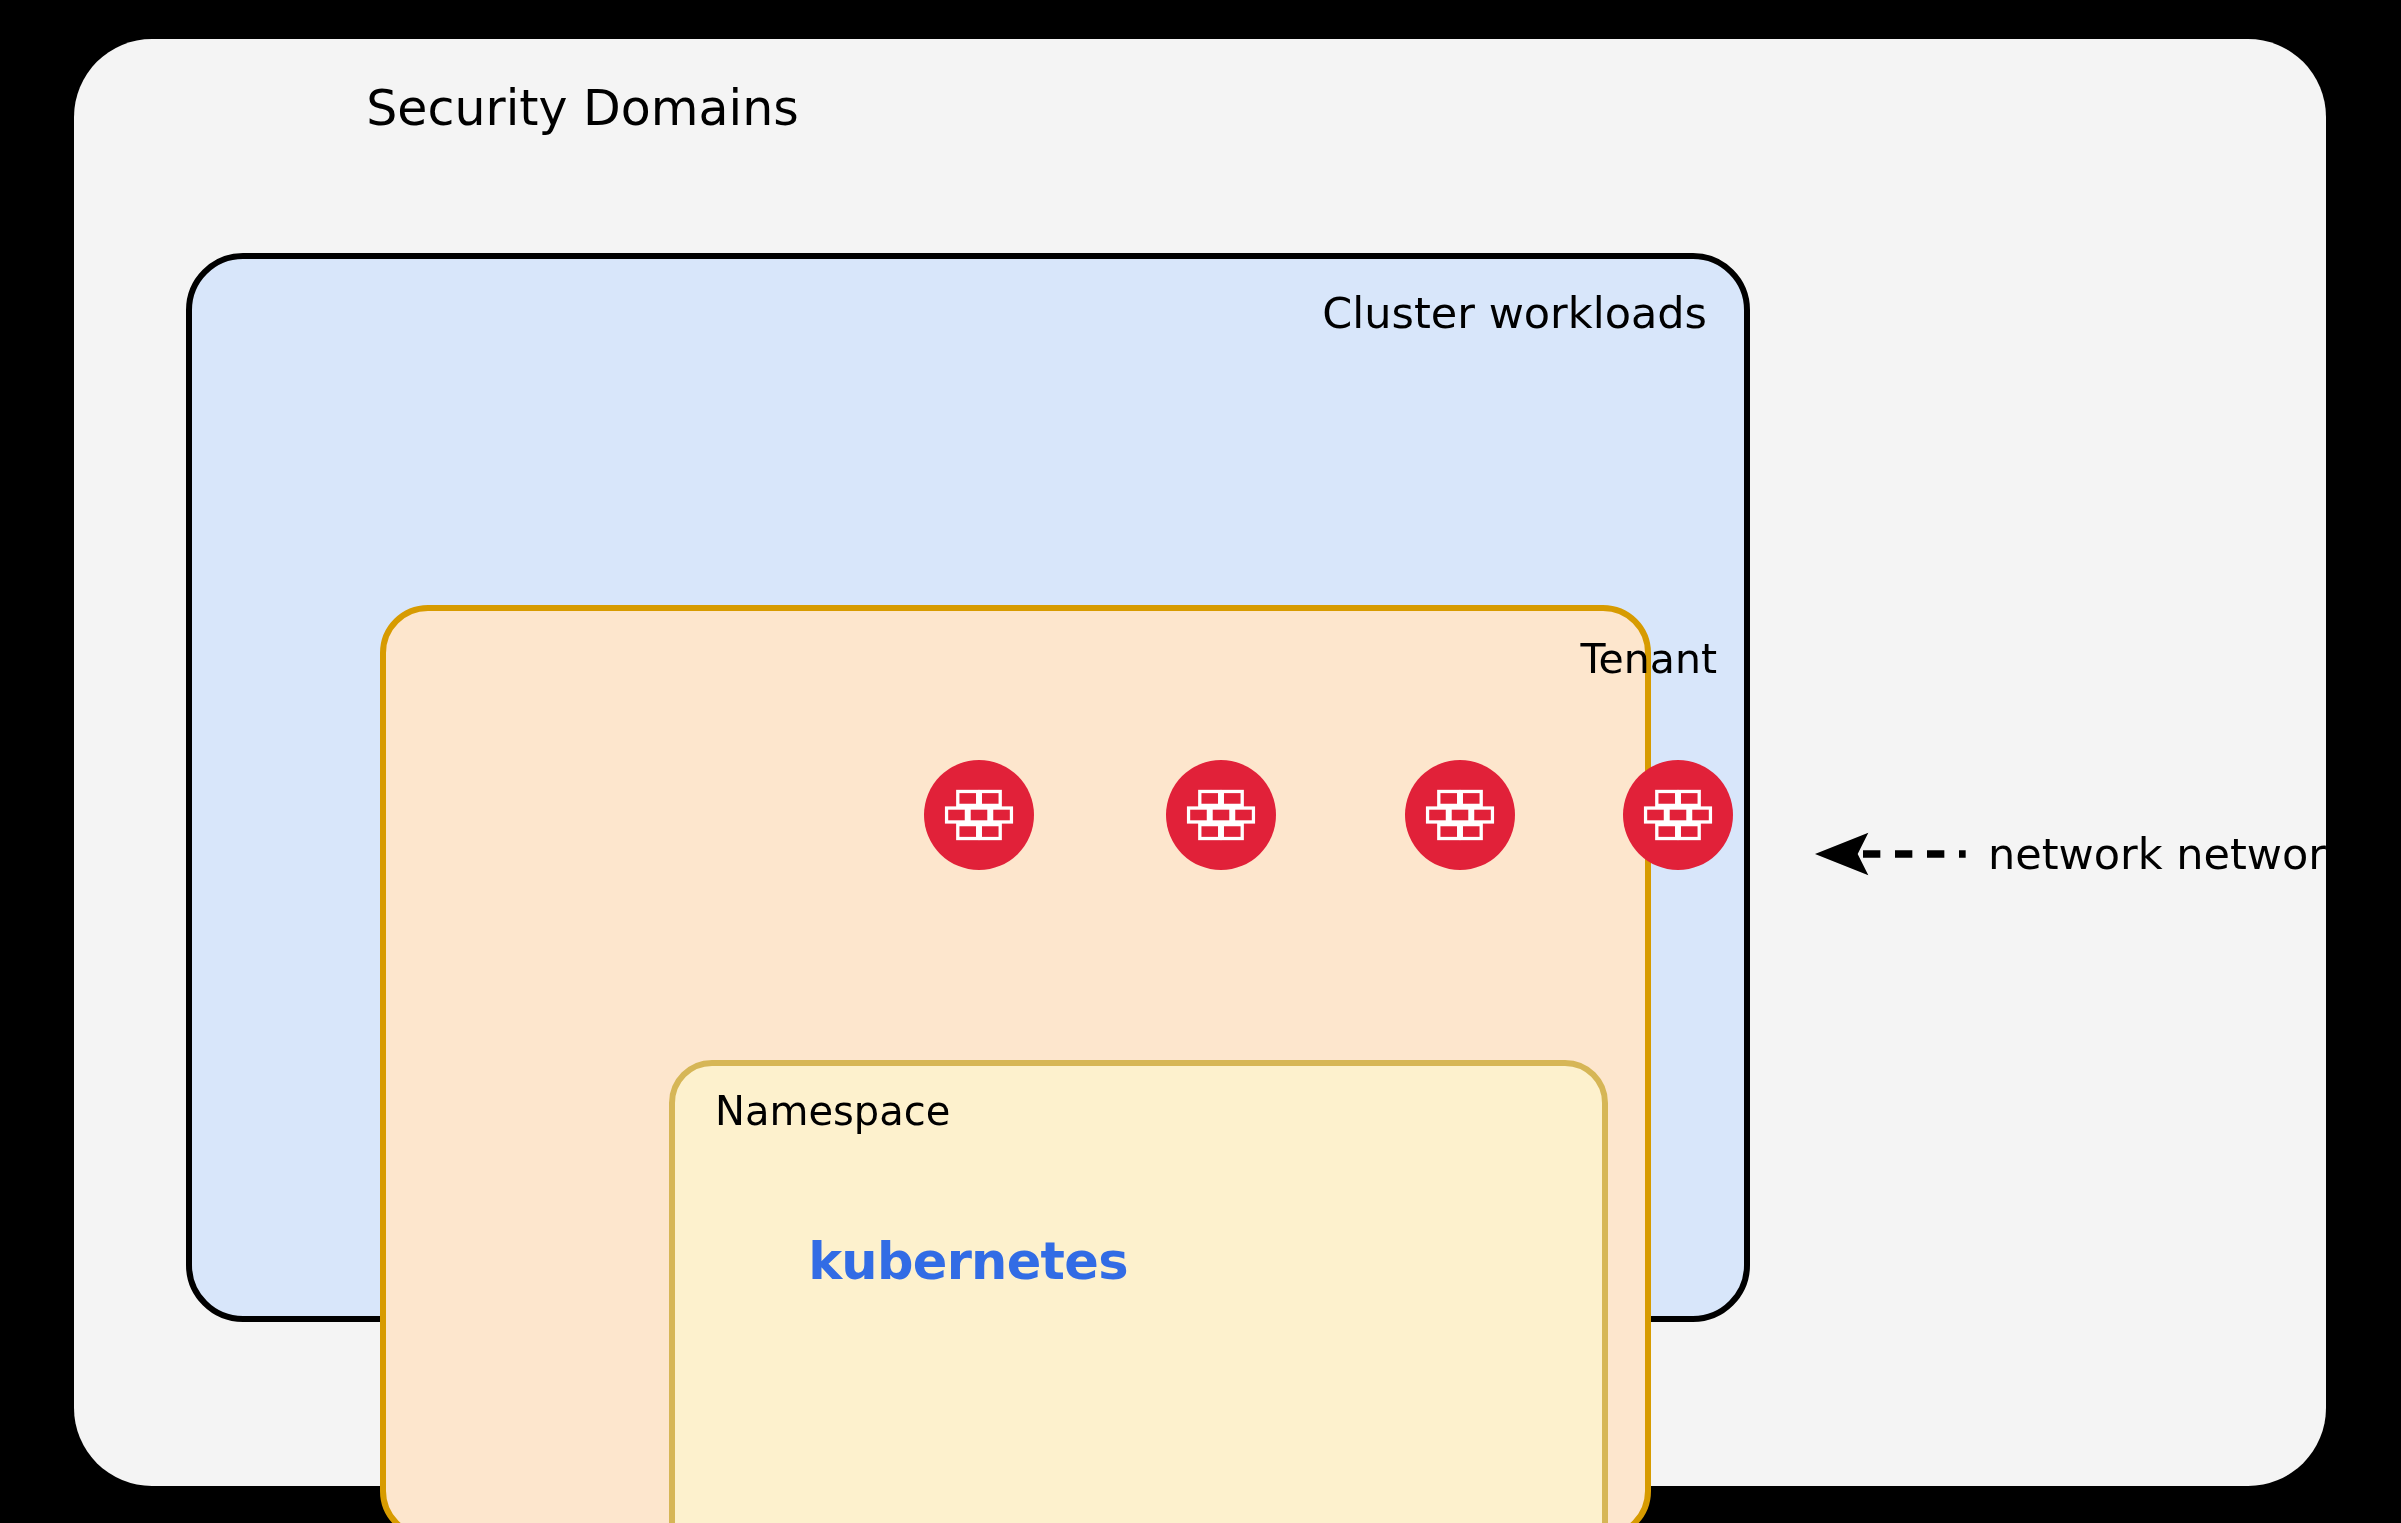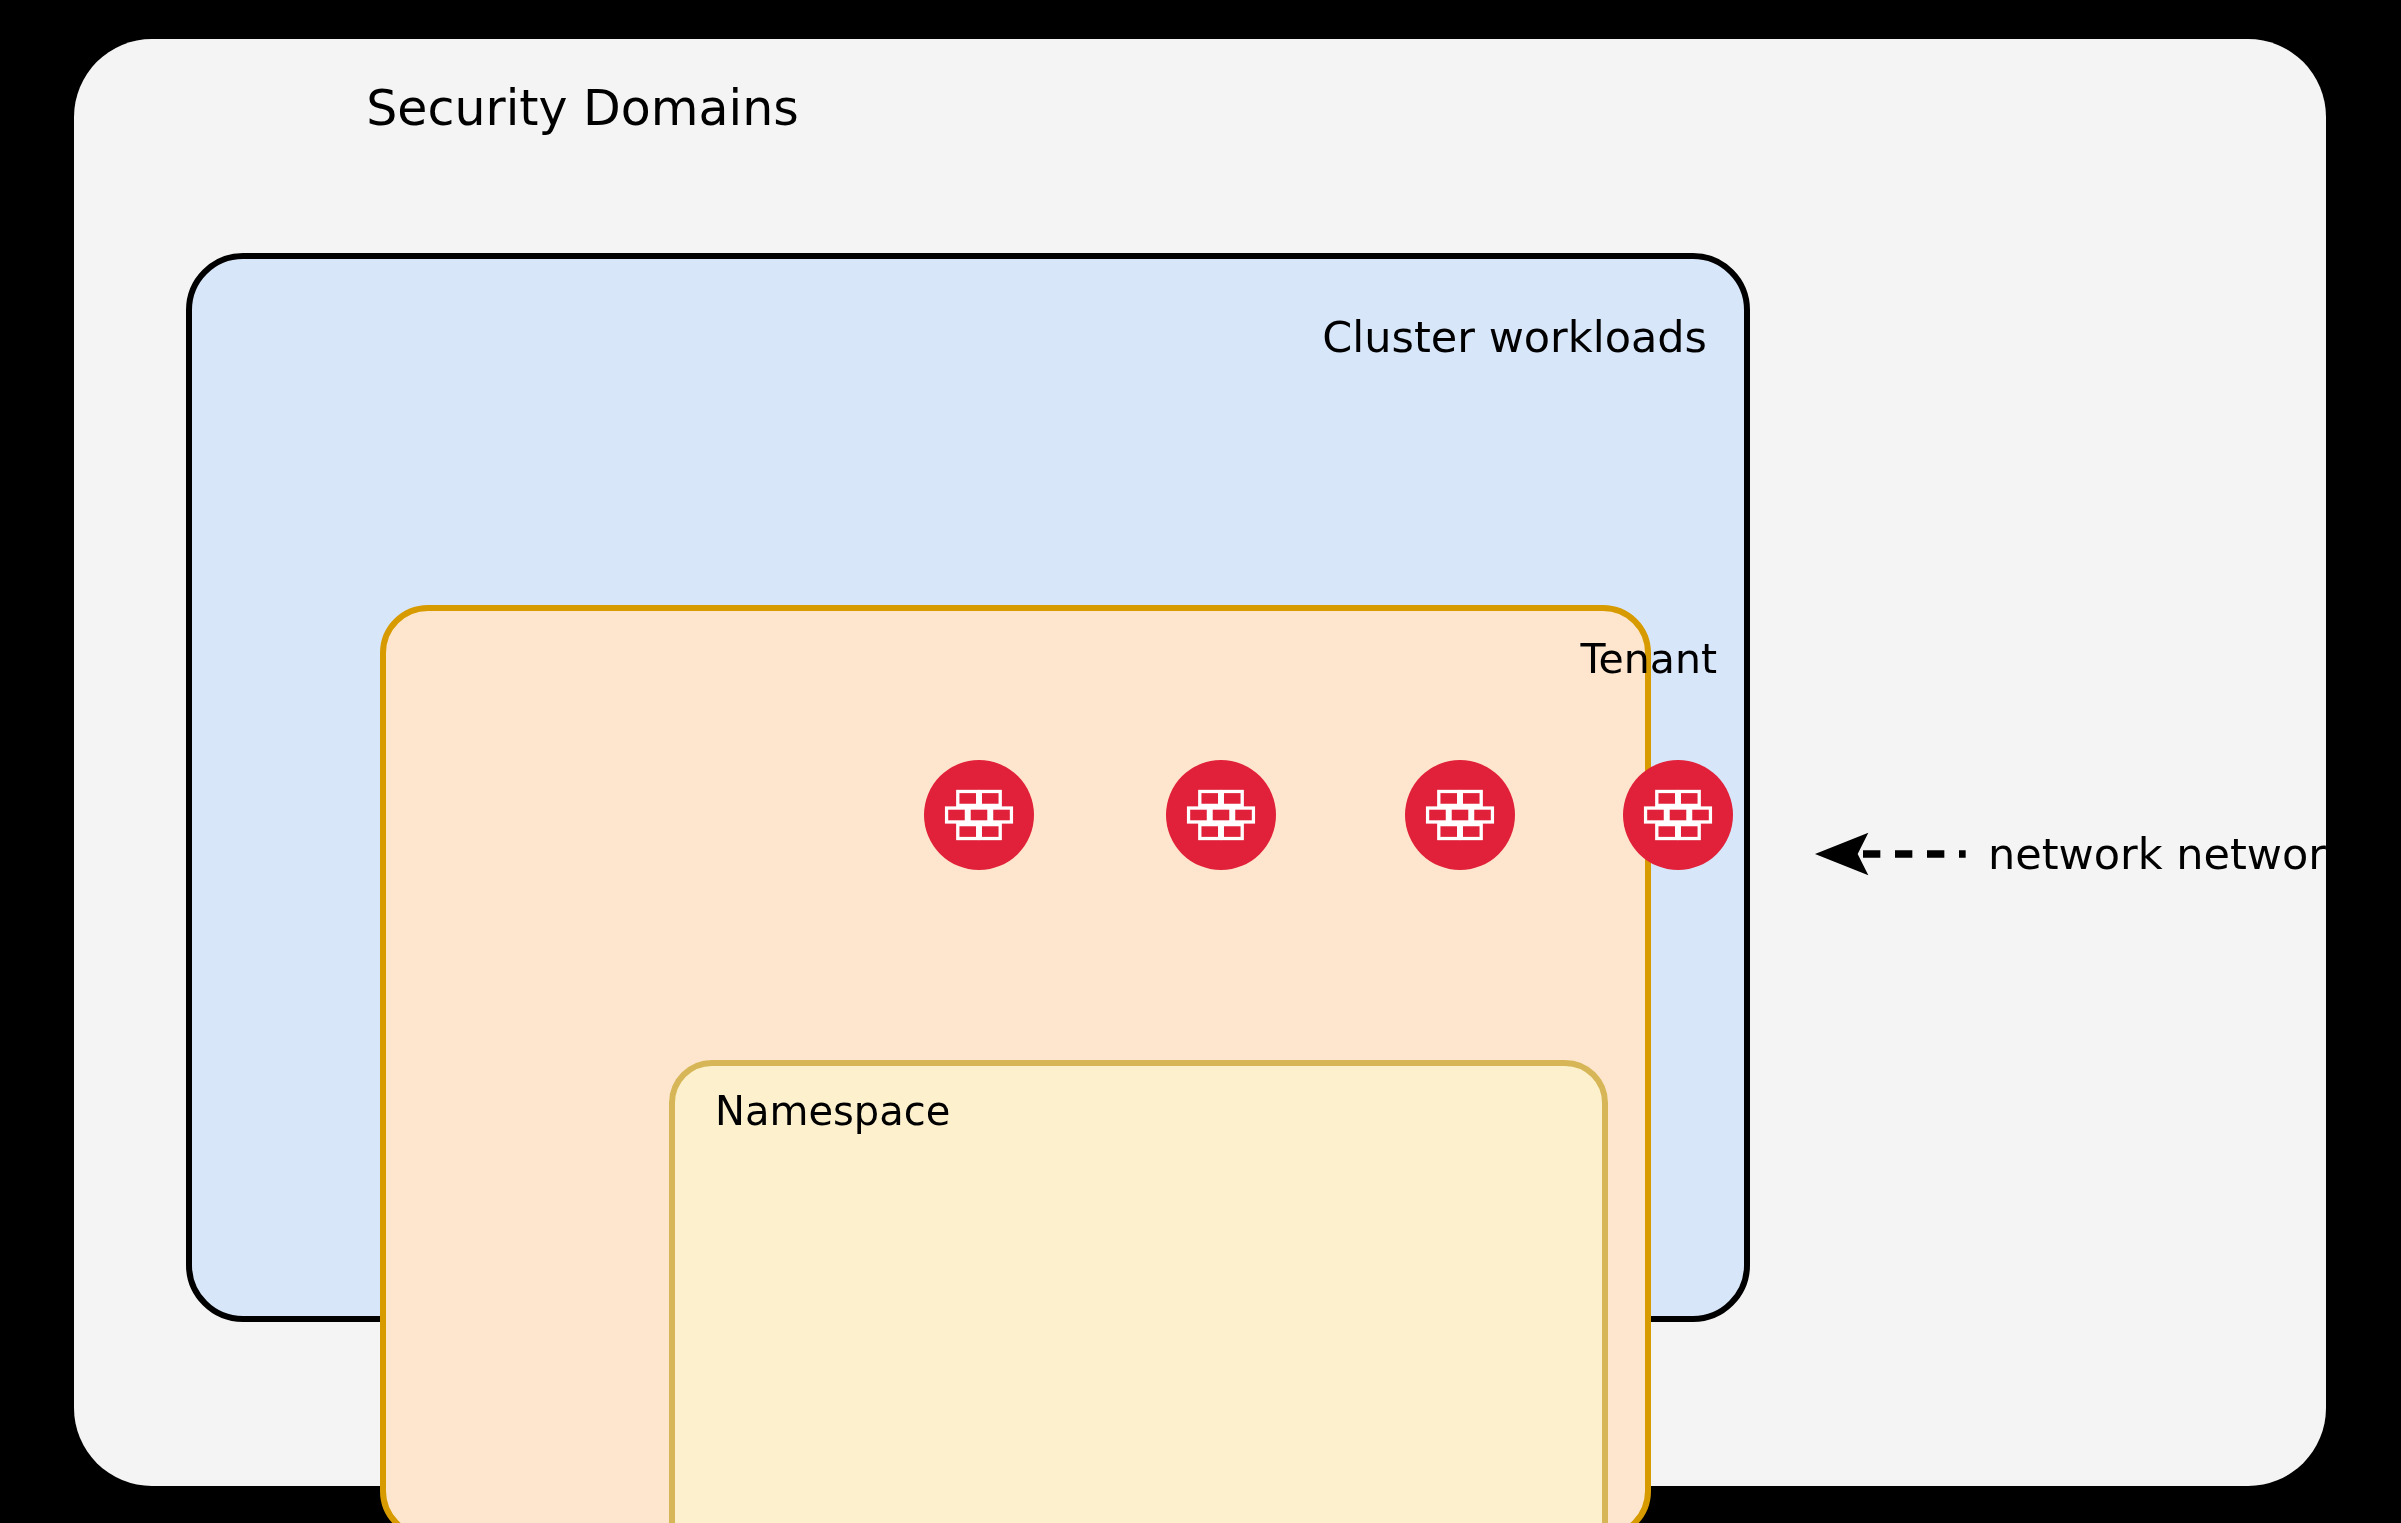--- a/index.html
+++ b/index.html
@@ -59,21 +59,20 @@
     box-sizing: border-box;
   }
   .cluster-label {
     position: absolute;
     right: 37px;
     top: 33px;
     font-size: 43px;
     line-height: 1;
     color: #000000;
     white-space: nowrap;
-    margin-top: 24px;
   }
   .kubernetes-wordmark {
     position: absolute;
     left: 0;
     right: 0;
     bottom: 29px;
     text-align: center;
     font-size: 51px;
     font-weight: bold;
     line-height: 1;
@@ -186,20 +185,21 @@
 
       <div class="tenant-box">
         <div class="tenant-label">Tenant</div>
 
         <div class="namespace-box">
           <div class="namespace-label">Namespace</div>
 
         </div>
       </div>
 
+      <div class="kubernetes-wordmark">kubernetes</div>
     </div>
 
     <div class="policy-annotation">
       <svg class="policy-arrow" width="160" height="64" viewBox="0 0 240 96">
         <path d="M 6 48 L 86 16 L 70 48 L 86 80 Z" fill="#000000"></path>
         <line x1="78" y1="48" x2="232" y2="48" stroke="#000000" stroke-width="11" stroke-dasharray="26 22"></line>
       </svg>
       <div class="policy-annotation-label">network network</div>
     </div>
 

